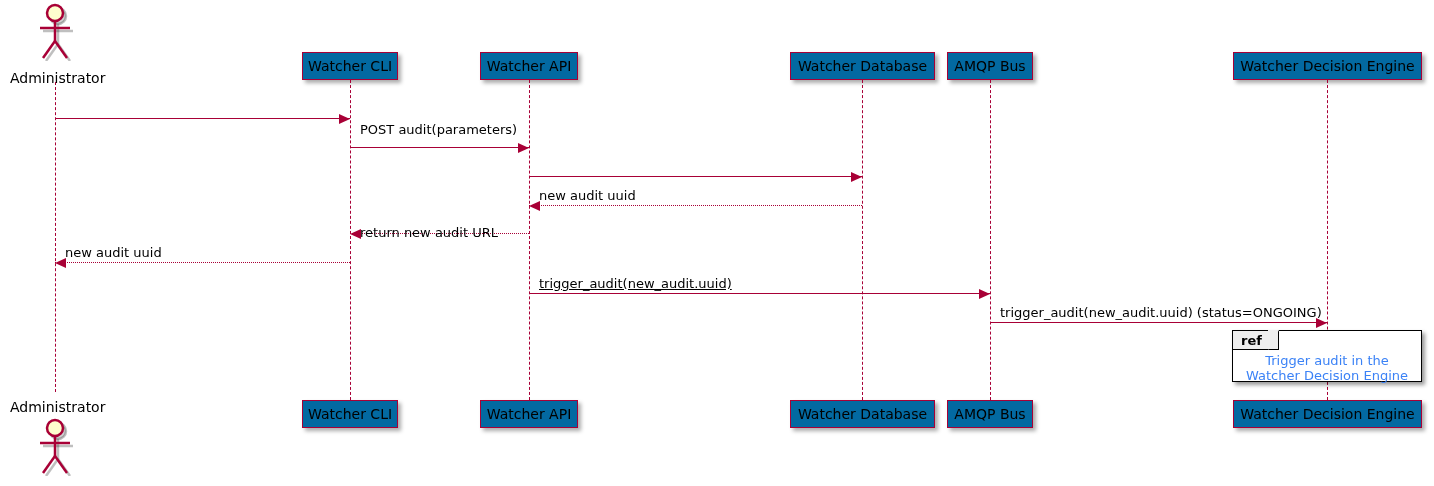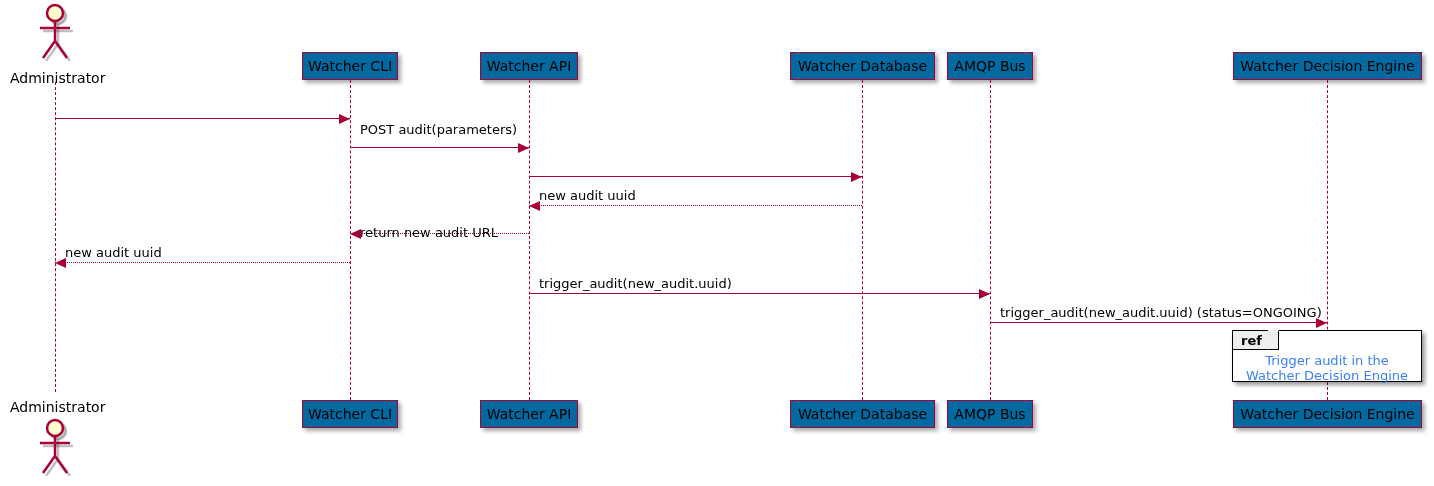--- a/index.html
+++ b/index.html
@@ -194,21 +194,21 @@
     <div class="arrow-head left" style="top: 200.5px; left: 529px;"></div>
     <div class="msg-label" style="left: 539px; top: 189px;">new audit uuid</div>
     <div class="msg-line dotted" style="left: 350px; width: 179px; top: 233px;"></div>
     <div class="arrow-head left" style="top: 228.5px; left: 350px;"></div>
     <div class="msg-label" style="left: 360px; top: 226px;">return new audit URL</div>
     <div class="msg-line dotted" style="left: 55px; width: 295px; top: 262px;"></div>
     <div class="arrow-head left" style="top: 257.5px; left: 55px;"></div>
     <div class="msg-label" style="left: 65px; top: 246px;">new audit uuid</div>
     <div class="msg-line" style="left: 529px; width: 461px; top: 293px;"></div>
     <div class="arrow-head right" style="top: 288.5px; left: 979px;"></div>
-    <div class="msg-label" style="left: 539px; top: 277px;">trigger_audit(new_audit.uuid)</div>
+    <div class="msg-label" style="left: 539px; top: 277px; text-decoration: underline;">trigger_audit(new_audit.uuid)</div>
     <div class="msg-line" style="left: 990px; width: 337px; top: 322px;"></div>
     <div class="arrow-head right" style="top: 317.5px; left: 1316px;"></div>
     <div class="msg-label" style="left: 1000px; top: 306px;">trigger_audit(new_audit.uuid) (status=ONGOING)</div>
     <div class="ref-box" style="left: 1232px; top: 330px; width: 190px; height: 52px;">
       <div class="ref-tab">ref</div>
       <div class="ref-body">
         <div>Trigger audit in the</div>
         <div>Watcher Decision Engine</div>
       </div>
     </div>

